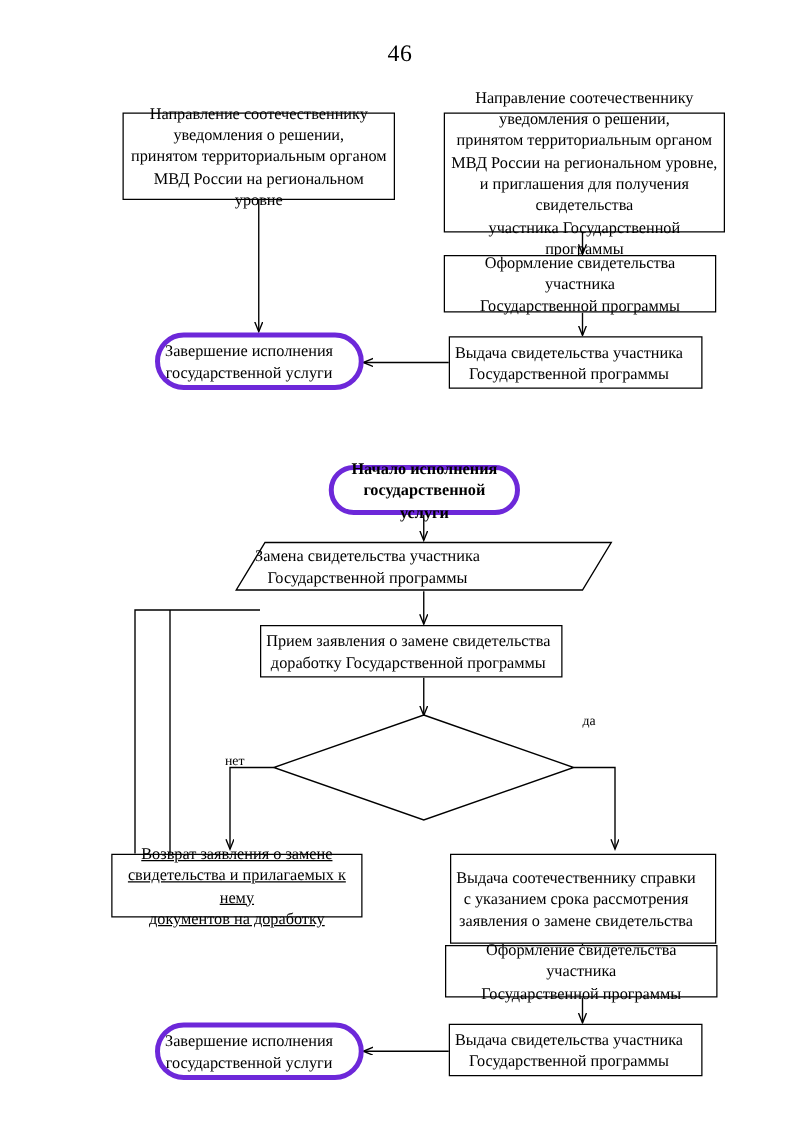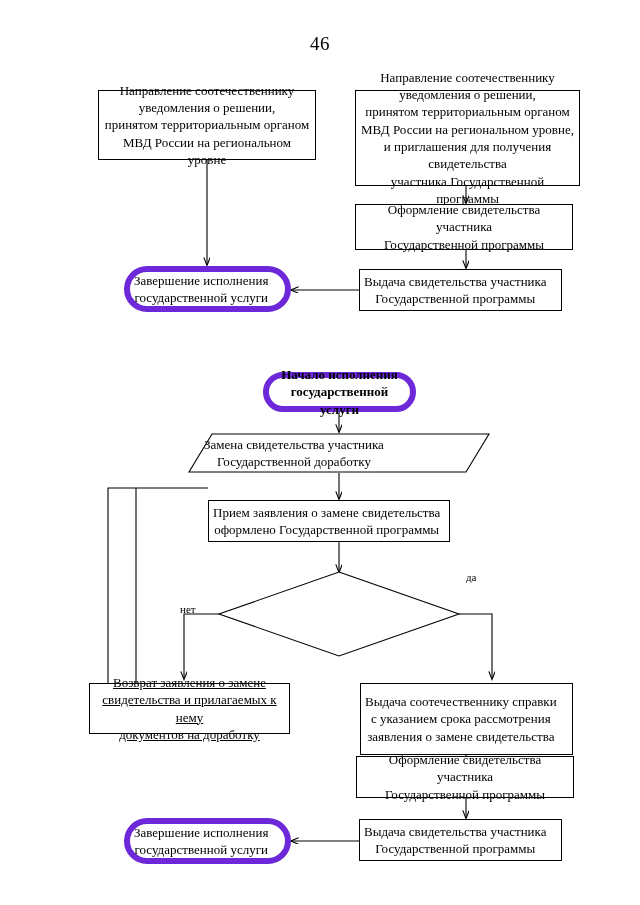--- a/index.html
+++ b/index.html
@@ -63,21 +63,21 @@
   }
 
   
   .rect {
     border: 1px solid #000;
     background: #fff;
   }
 
   
   .term {
-    border: 6px solid #6d28d9;
+    border: 4px solid #6d28d9;
     border-radius: 999px;
     background: #fff;
   }
 
   
   .para {
     background: transparent;
   }
 
   
@@ -173,26 +173,26 @@
 государственной услуги</span>
   </div>
 
   <div class="node term" style="left:263px; top:372px; width:153px; height:40px;font-weight:bold;">
     <span class="txt">Начало исполнения
 государственной услуги</span>
   </div>
 
   <div class="node para" style="left:200px; top:434px; width:278px; height:38px;">
     <span class="txt">Замена свидетельства участника
-Государственной доработку</span>
+Государственной программы</span>
   </div>
 
   <div class="node rect" style="left:208px; top:500px; width:242px; height:42px;">
     <span class="txt">Прием заявления о замене свидетельства
-оформлено Государственной программы</span>
+доработку Государственной программы</span>
   </div>
 
 
   <div class="branch-label" style="left:180px; top:604px;">нет</div>
 
   <div class="branch-label" style="left:466px; top:572px;">да</div>
 
   <div class="node rect" style="left:89px; top:683px; width:201px; height:51px;text-decoration:underline;">
     <span class="txt">Возврат заявления о замене
 свидетельства и прилагаемых к нему

